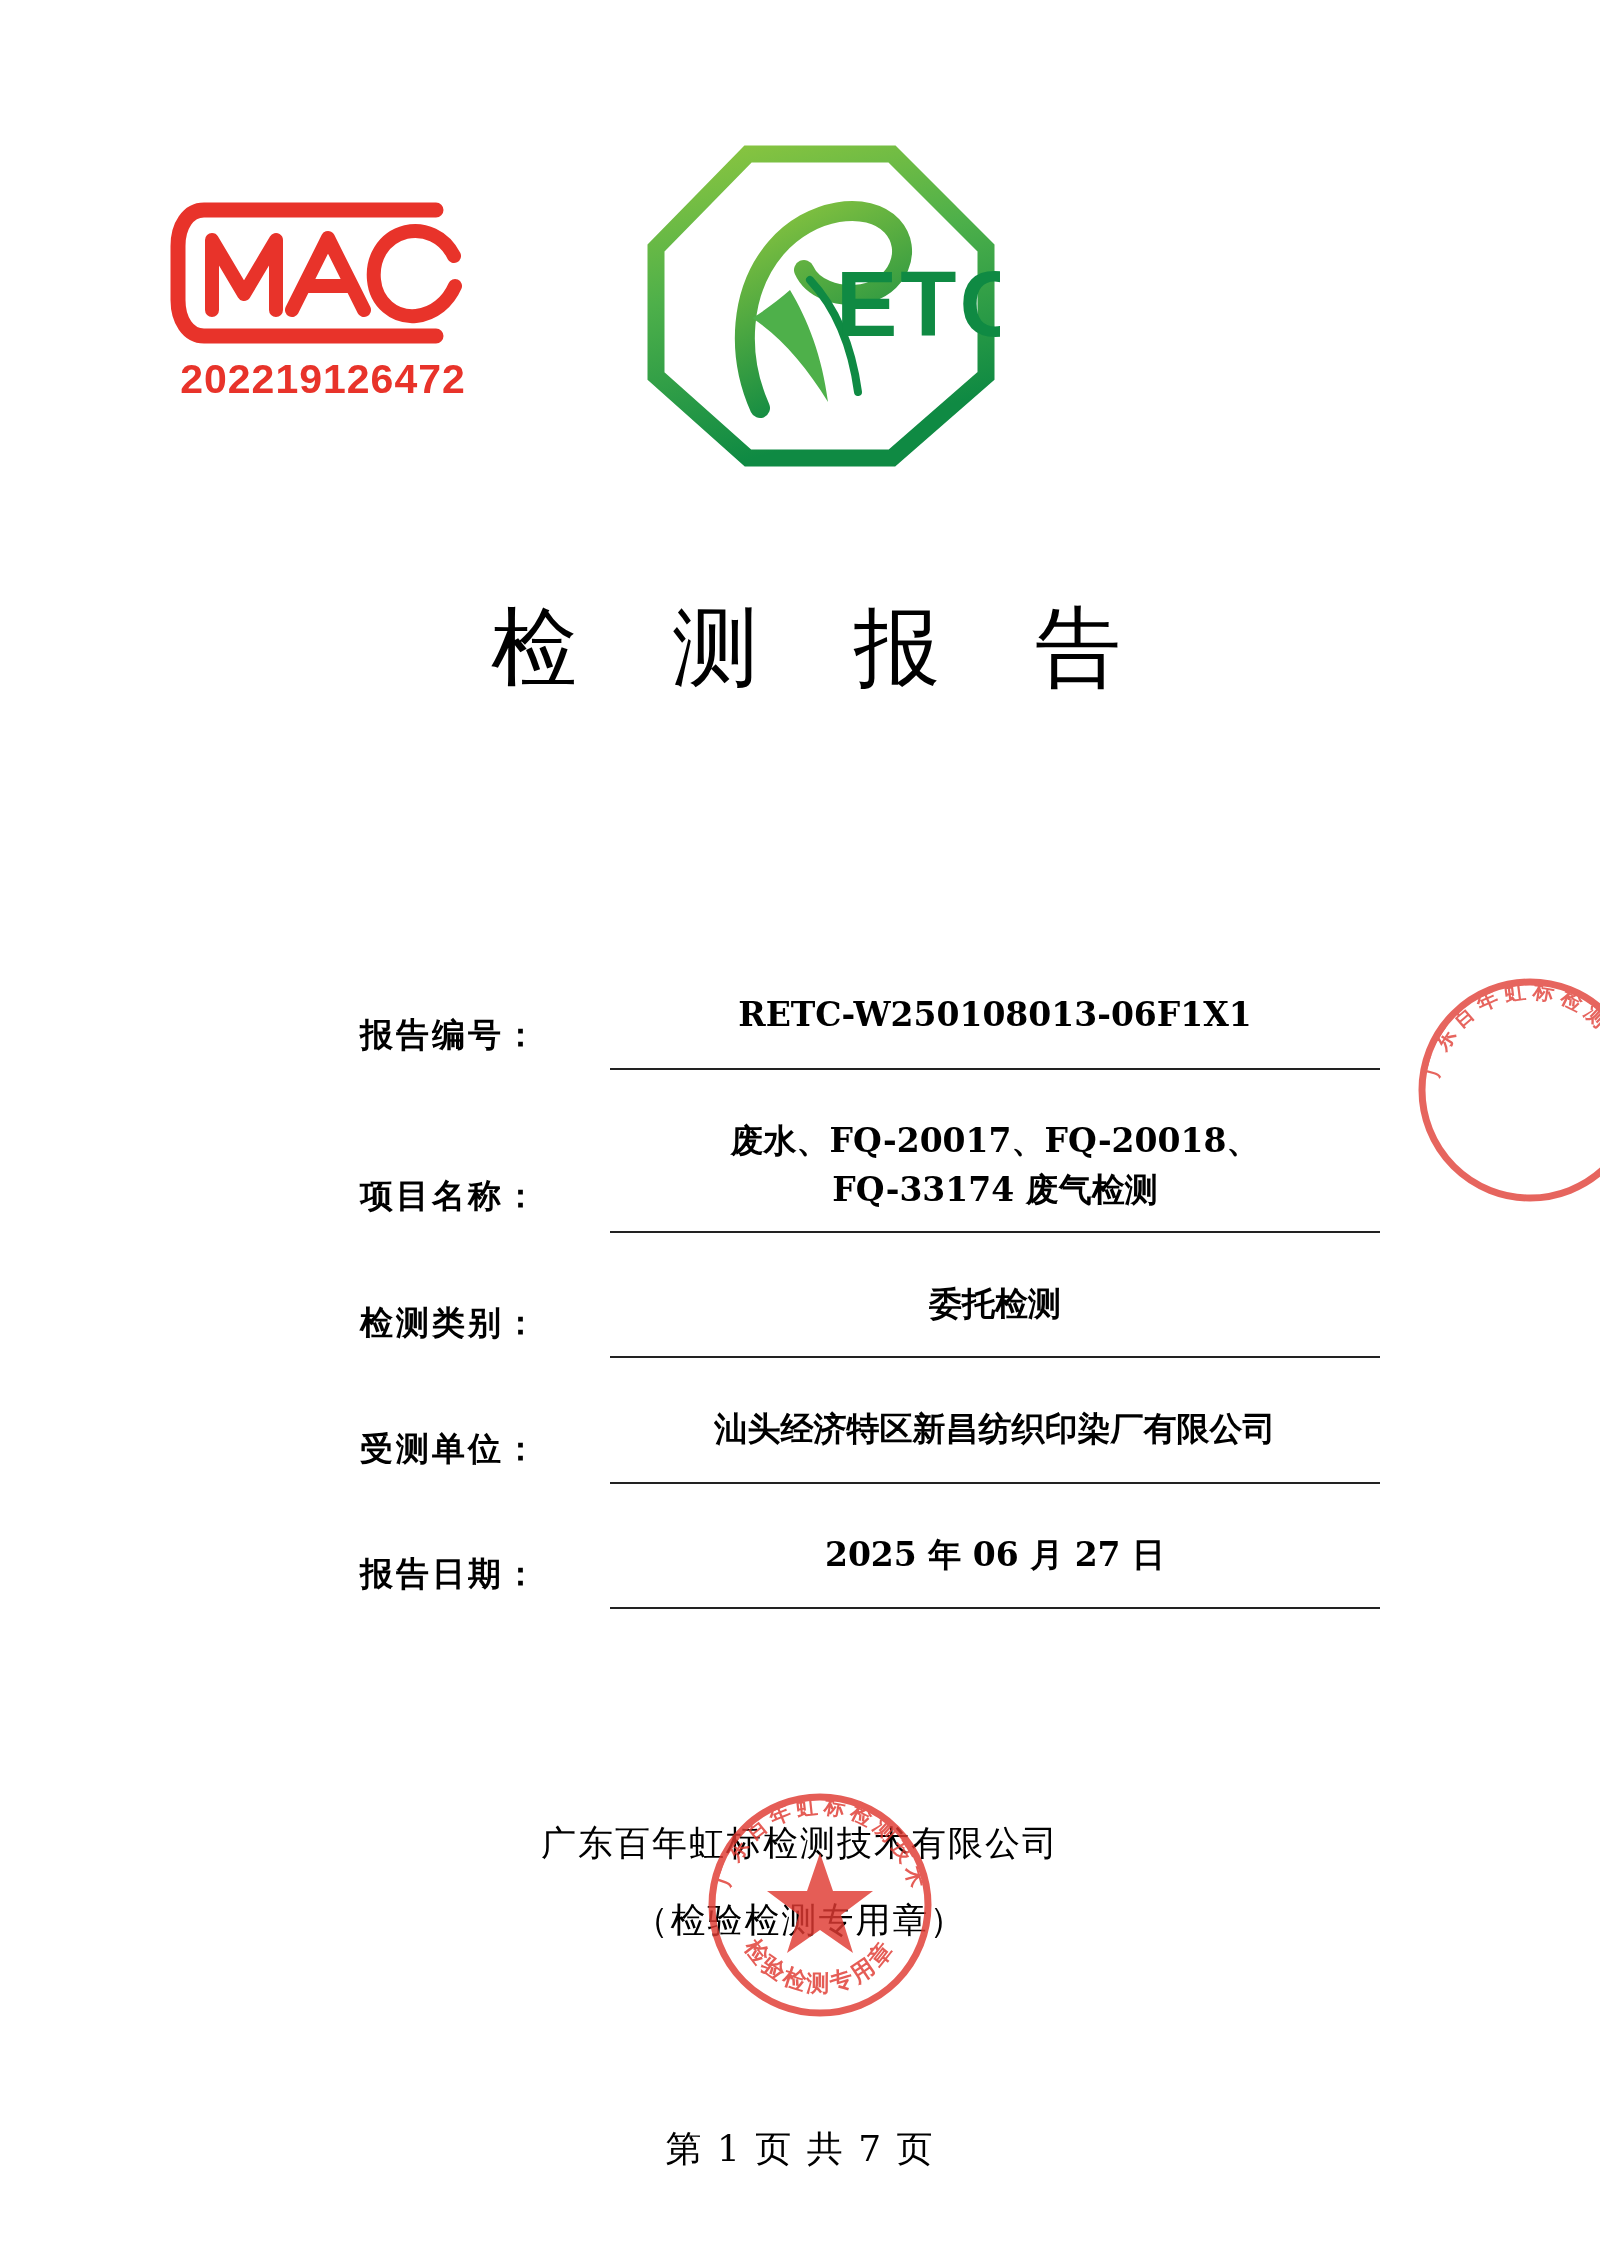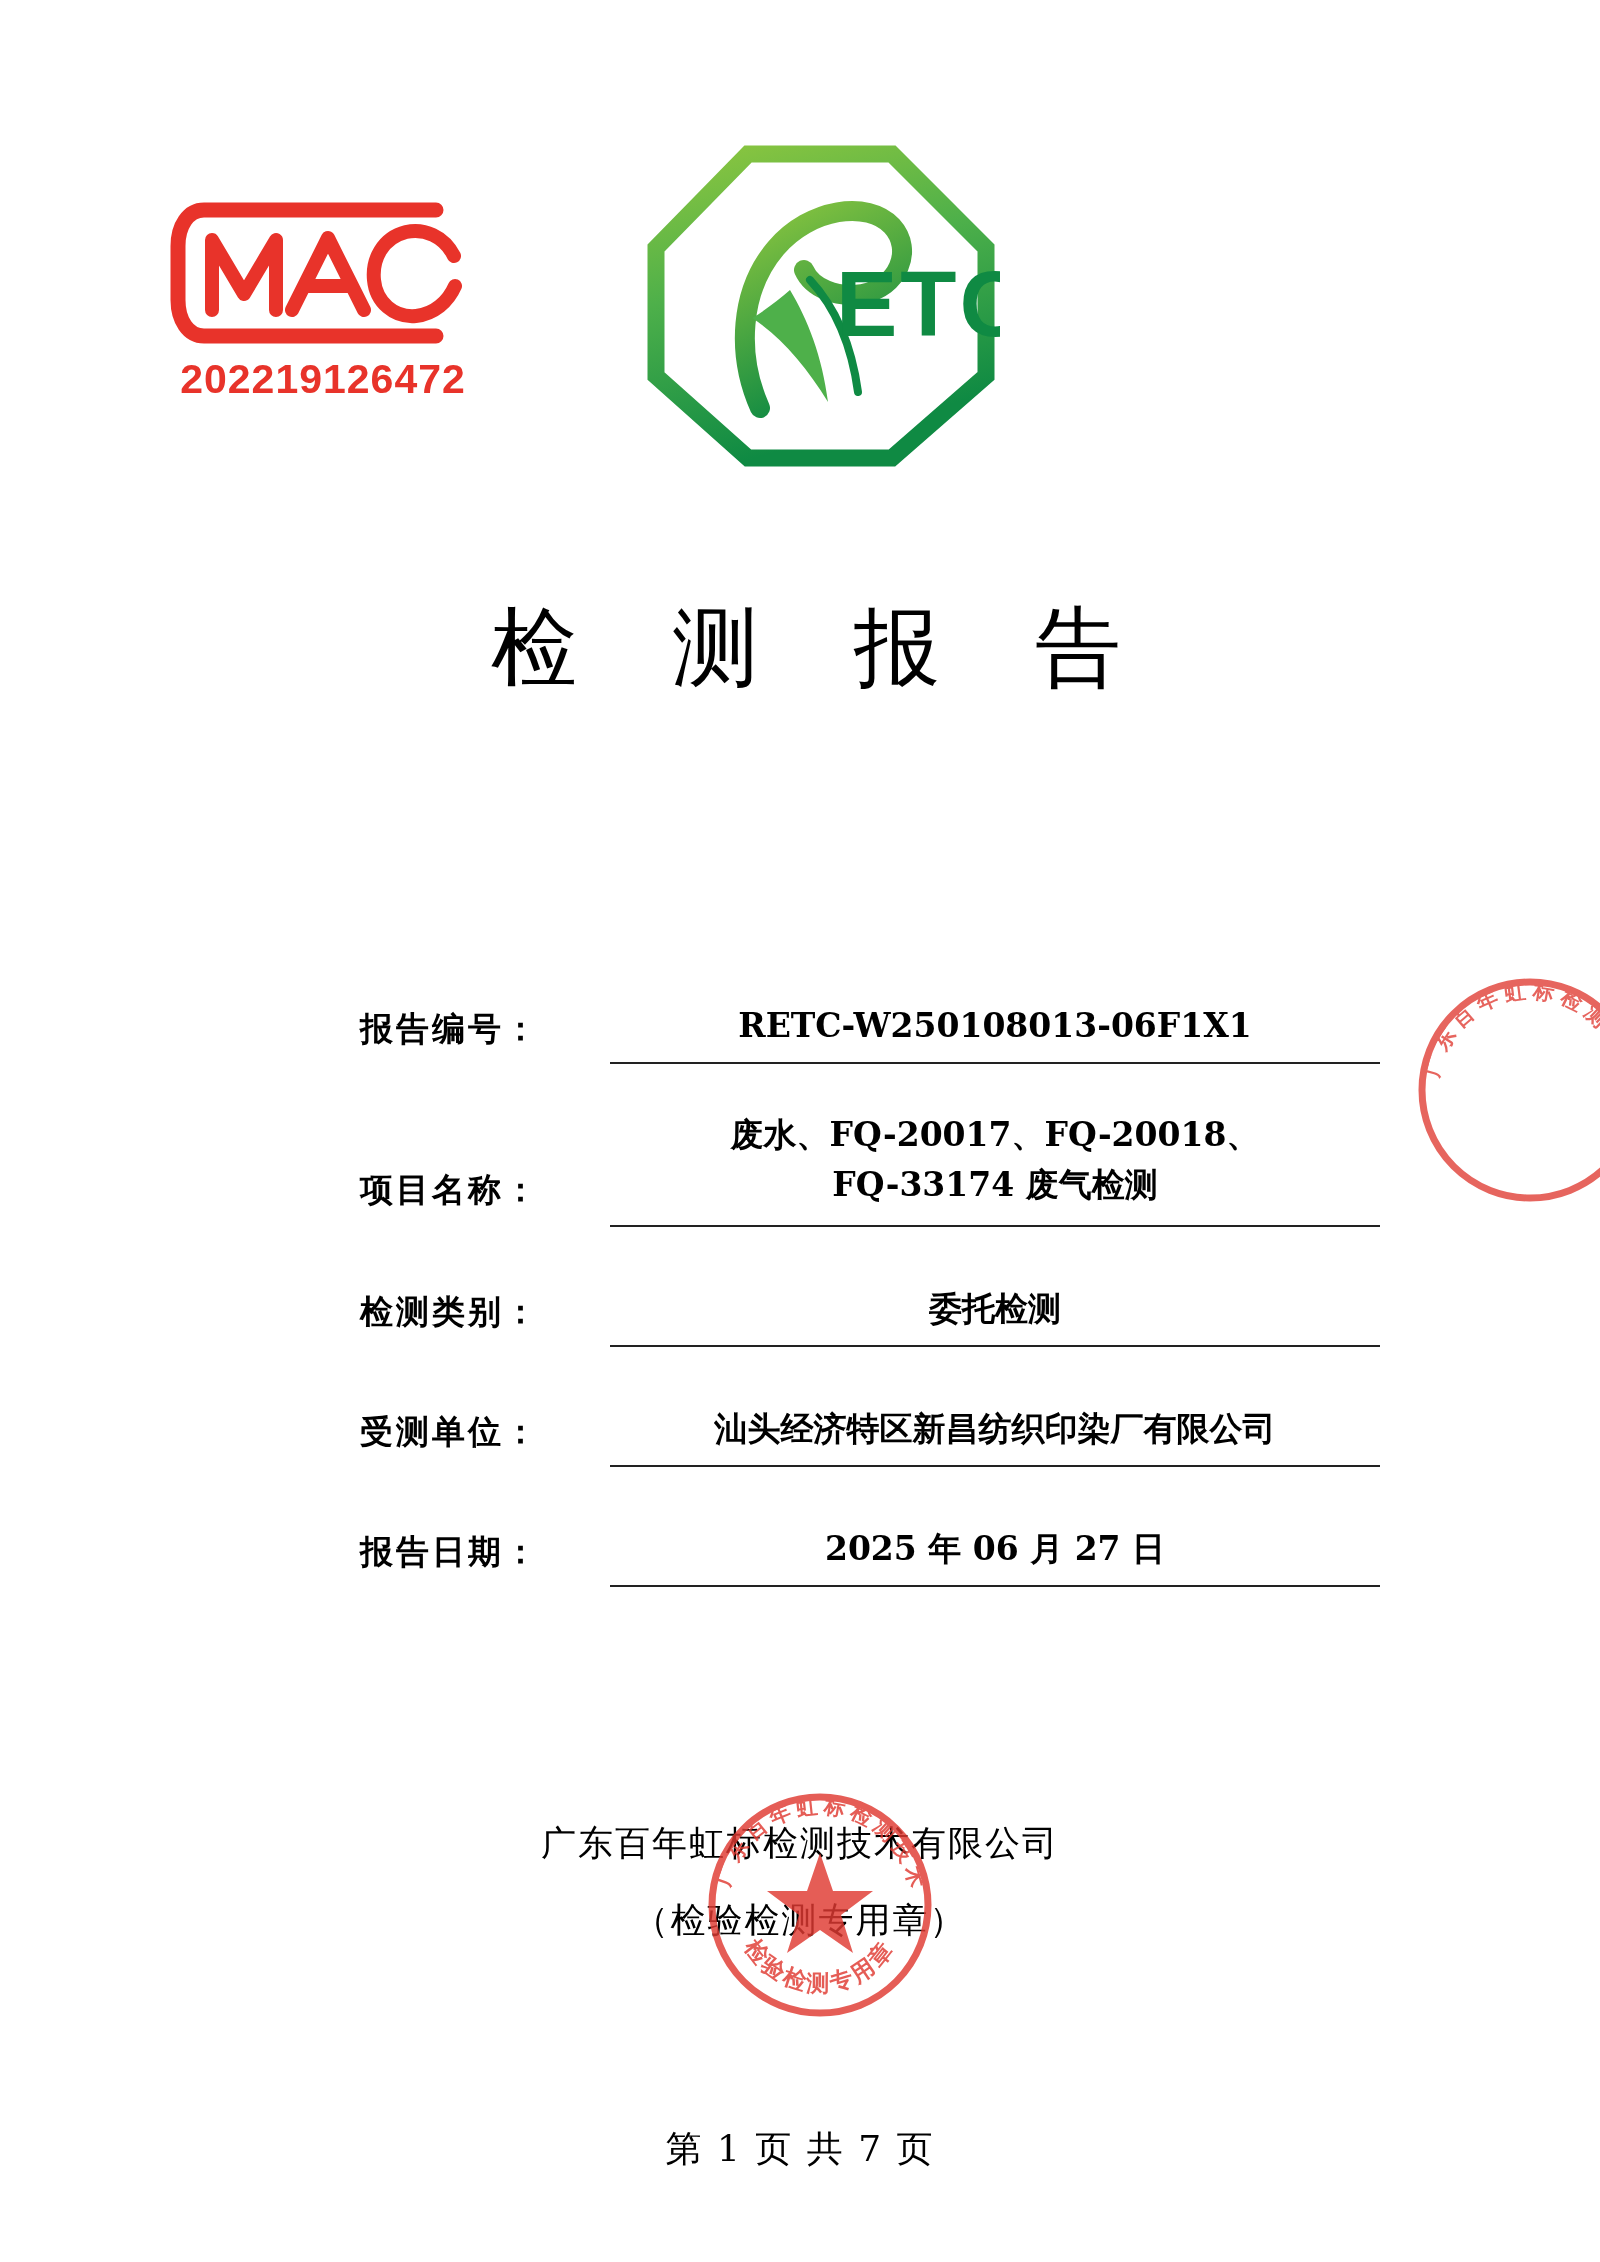--- a/index.html
+++ b/index.html
@@ -95,21 +95,21 @@
     text-align: left;
     padding-bottom: 12px;
     font-family: Liberation Serif, serif;
   }
   .field-value {
     flex: 1 1 auto;
     border-bottom: 2px solid #222;
     text-align: center;
     font-size: 33px;
     font-weight: bold;
-    padding-bottom: 12px;
+    padding-bottom: 28px;
     line-height: 1.5;
     font-family: "DejaVu Serif", "Liberation Serif", serif;
   }
   .field-row.two-line .field-label {
     padding-bottom: 14px;
     align-self: flex-end;
   }
   .field-row.two-line .field-value {
     padding-bottom: 16px;
   }

